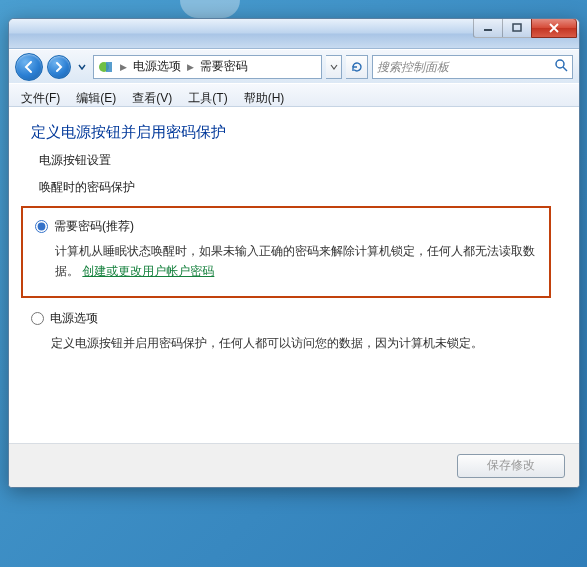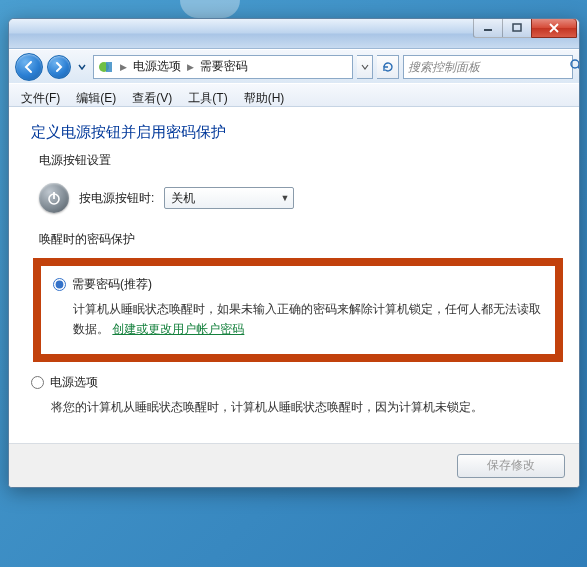--- a/index.html
+++ b/index.html
@@ -51,21 +51,21 @@
 .nav-drop { width:14px; height:24px; display:flex; align-items:center; justify-content:center; color:#124a82;}
 .breadcrumb {
   flex:1; height:24px; background:#fff; border:1px solid #8ca9c7;
   display:flex; align-items:center; padding:0 4px; gap:4px; font-size:12px; color:#222;
 }
 .bc-icon { width:16px; height:16px; display:flex; align-items:center; justify-content:center; }
 .bc-sep { color:#777; font-size:9px; padding:0 2px;}
 .bc-ref { width:22px; height:24px; border:1px solid #8ca9c7; border-left:none; background:linear-gradient(#fdfdfd,#e9eef5); display:flex; align-items:center; justify-content:center;}
 .bc-btn { width:16px; height:24px; border:1px solid #8ca9c7; border-left:none; background:linear-gradient(#fdfdfd,#e9eef5); display:flex; align-items:center; justify-content:center;}
 .searchbox {
-  width:170px; height:24px; background:#fff; border:1px solid #8ca9c7;
+  width:201px; height:24px; background:#fff; border:1px solid #8ca9c7;
   display:flex; align-items:center; padding:0 4px; gap:4px;
 }
 .searchbox input { border:none; outline:none; flex:1; font-size:12px; color:#333; background:transparent; font-style:italic; }
 .searchbox input::placeholder { color:#888; font-style:italic;}
 .search-ico { color:#2a6db5; }
 
 .menubar {
   height:24px; background: linear-gradient(180deg,#f6f9fd,#e7eef7);
   border-bottom:1px solid #c6d4e4; border-top:1px solid #fff;
   display:flex; align-items:center; padding:0 4px; font-size:12px;
@@ -88,21 +88,21 @@
   box-shadow: inset 0 1px 2px rgba(255,255,255,0.5), 0 1px 2px rgba(0,0,0,0.3);
 }
 .dropdown {
   height:22px; min-width:130px; border:1px solid #8a9bab; background:linear-gradient(#fff,#eef2f6);
   display:flex; align-items:center; justify-content:space-between; padding:0 4px 0 6px; font-size:12px;
   border-radius:2px;
 }
 .dropdown .dd-arrow { font-size:9px; color:#444;}
 
 .hl-box {
-  border:8px solid #c2410c; padding:10px 12px 14px 12px; margin: 2px 0 12px 12px;
+  border:2px solid #c2410c; padding:10px 12px 14px 12px; margin: 2px 0 12px 0;
   position:relative; left:-10px; width: calc(100% + 4px);
 }
 .radio-row { display:flex; align-items:flex-start; gap:6px; margin-bottom:6px;}
 .radio-row input { margin-top:2px; accent-color:#3472c9;}
 .radio-label { font-size:12px; }
 .radio-desc { font-size:12px; color:#333; line-height:1.7; margin-left:20px; }
 a.linkish { color:#15803d; text-decoration:underline; cursor:pointer;}
 
 .footer {
   height:44px; background:#f0f0f0; border-top:1px solid #d8dde3;
@@ -199,50 +199,37 @@
     <div class="menu-item">编辑(E)</div>
     <div class="menu-item">查看(V)</div>
     <div class="menu-item">工具(T)</div>
     <div class="menu-item">帮助(H)</div>
   </div>
 
   <div class="content">
     <div class="h1">定义电源按钮并启用密码保护</div>
 
     <div class="section-title">电源按钮设置</div>
-    <div class="power-row">
-      <div class="power-btn-ico">
-        <svg width="16" height="16" viewBox="0 0 16 16">
-            <circle cx="8" cy="9" r="5" fill="none" stroke="#fff" stroke-width="1.6"></circle>
-            <line x1="8" y1="2" x2="8" y2="9" stroke="#fff" stroke-width="1.8"></line>
-          </svg>
-      </div>
-      <span>按电源按钮时:</span>
-      <div class="dropdown">
-        <span>关机</span>
-        <span class="dd-arrow">▼</span>
-      </div>
-    </div>
 
     <div class="section-title">唤醒时的密码保护</div>
 
     <div class="hl-box">
       <div class="radio-row">
         <input type="radio" name="pw" checked="" style="">
         <span class="radio-label">需要密码(推荐)</span>
       </div>
       <div class="radio-desc">
         <span>计算机从睡眠状态唤醒时，如果未输入正确的密码来解除计算机锁定，任何人都无法读取数据。</span>
         <a class="linkish">创建或更改用户帐户密码</a>
       </div>
     </div>
 
     <div class="radio-row">
       <input type="radio" name="pw" style="">
       <span class="radio-label">电源选项</span>
     </div>
-    <div class="radio-desc">将您的计算机从睡眠状态唤醒时，计算机从睡眠状态唤醒时，因为计算机未锁定。</div>
+    <div class="radio-desc">定义电源按钮并启用密码保护，任何人都可以访问您的数据，因为计算机未锁定。</div>
   </div>
 
   <div class="footer">
     <button class="btn disabled">保存修改</button>
   </div>
 </div>
 
 </body></html>

